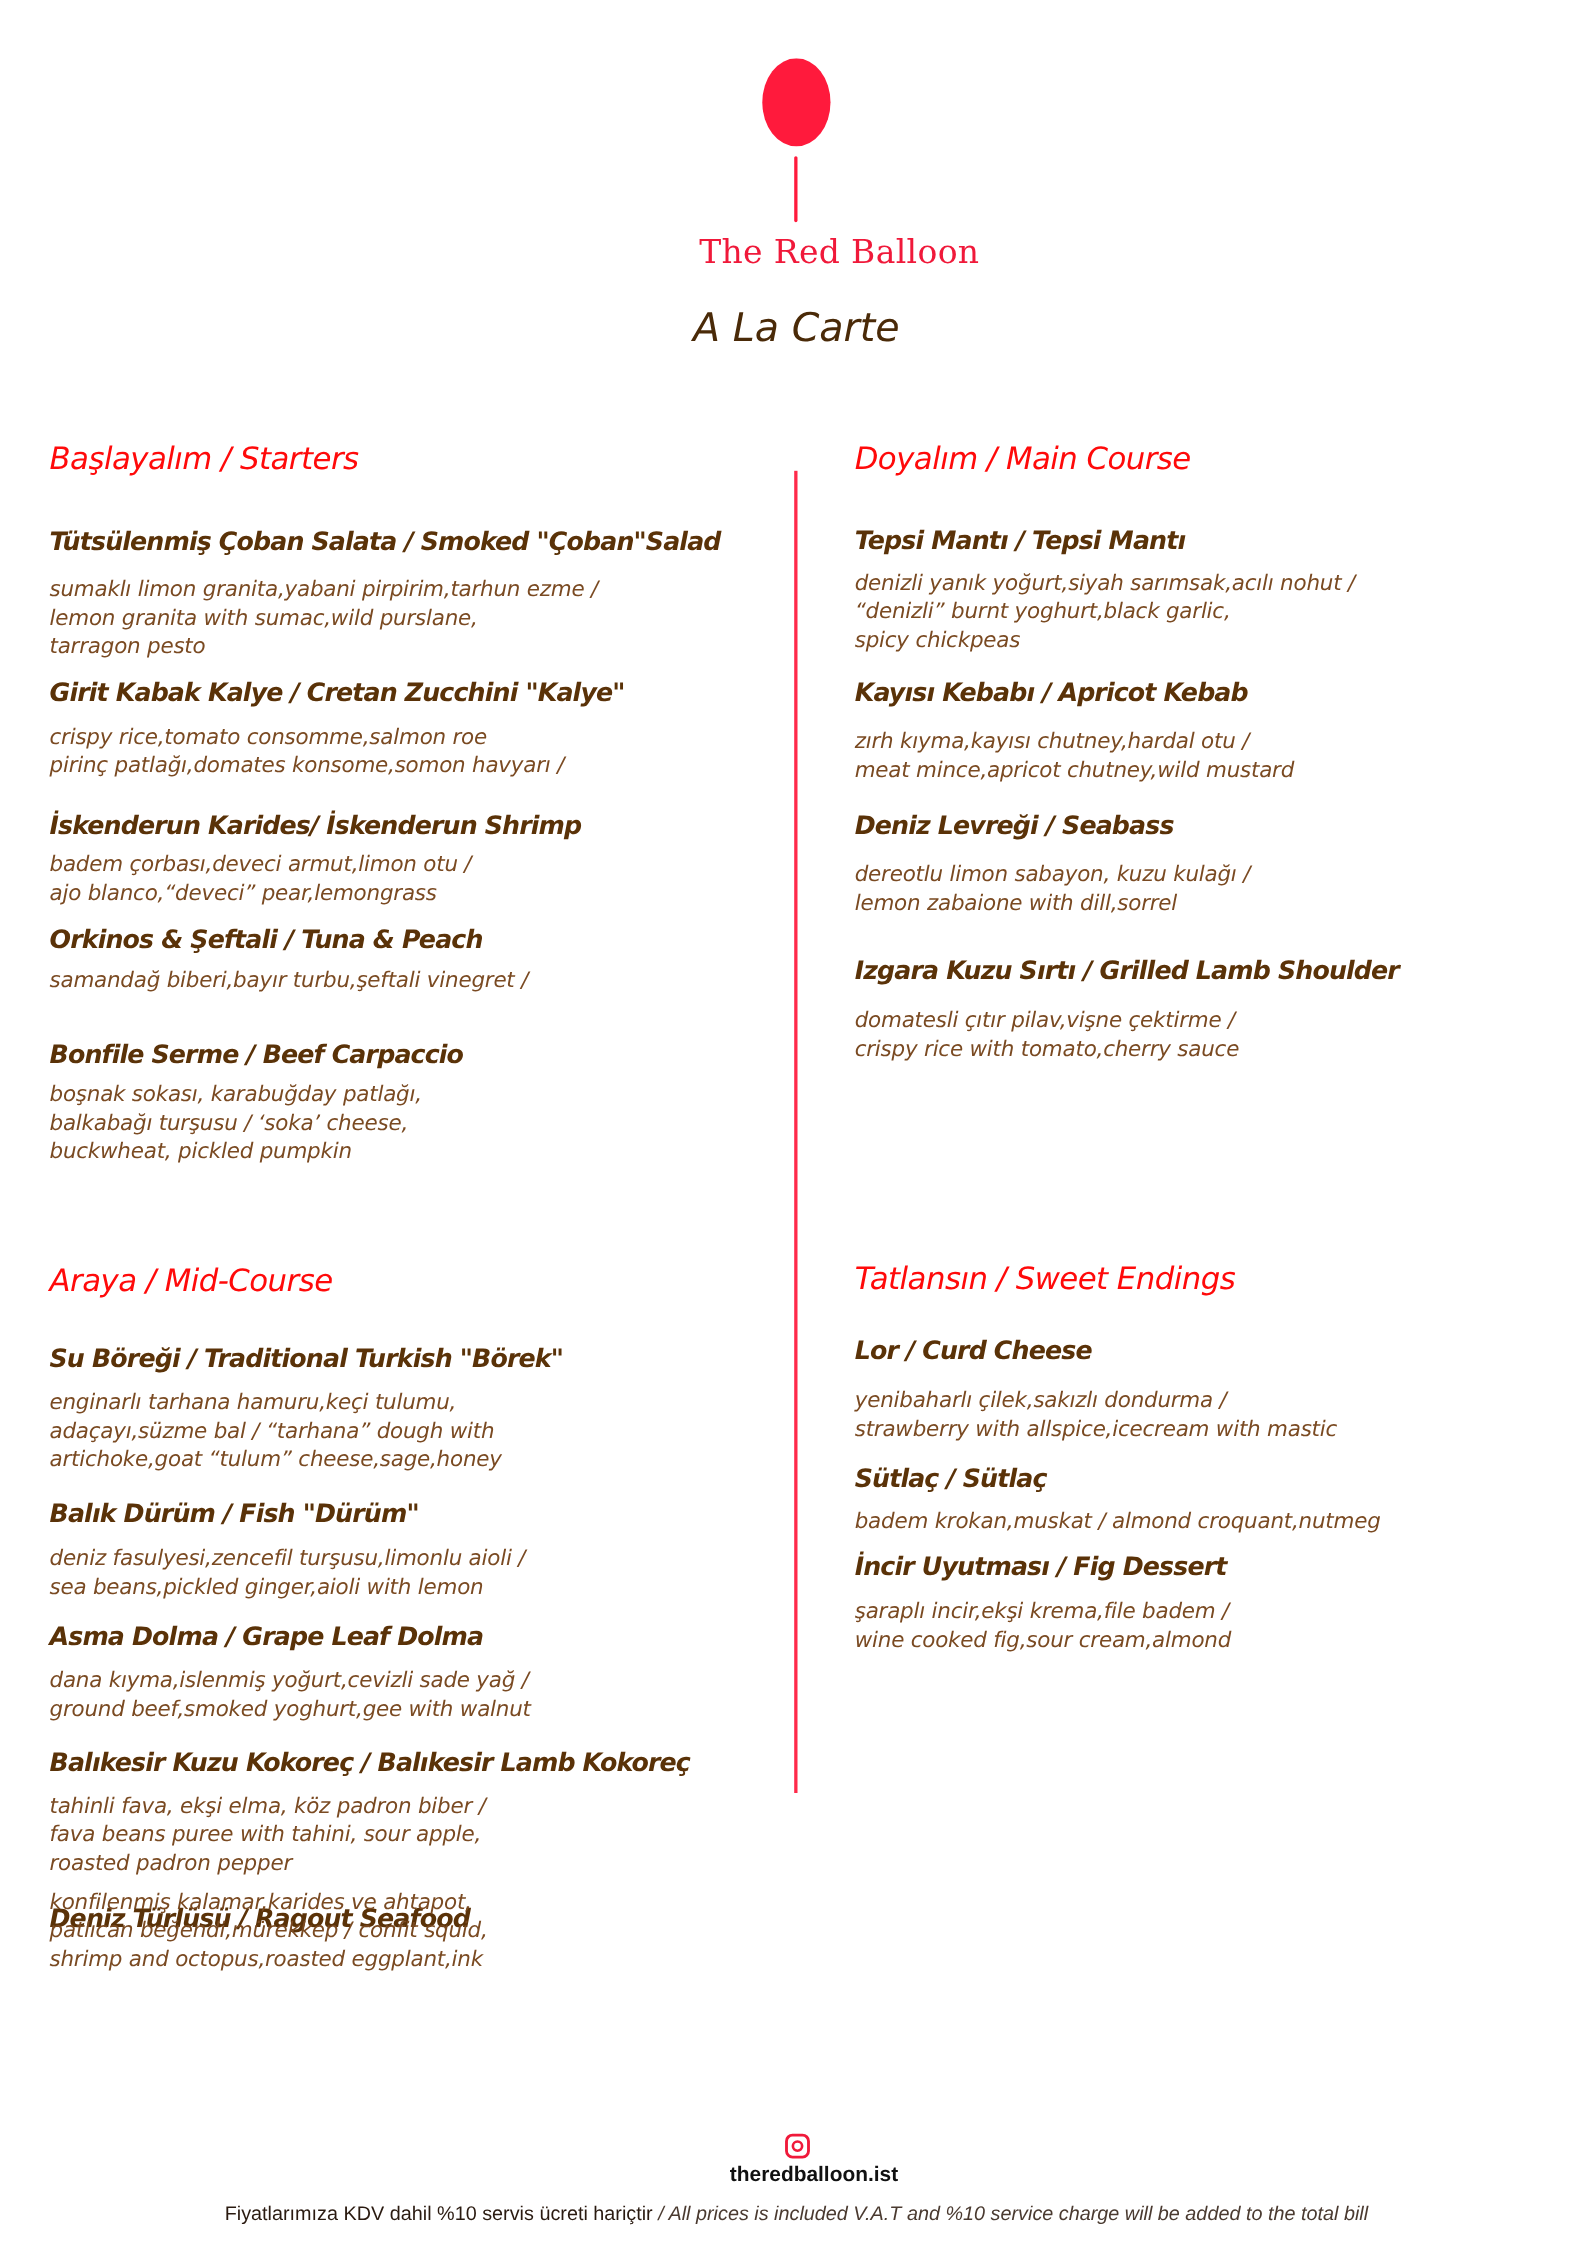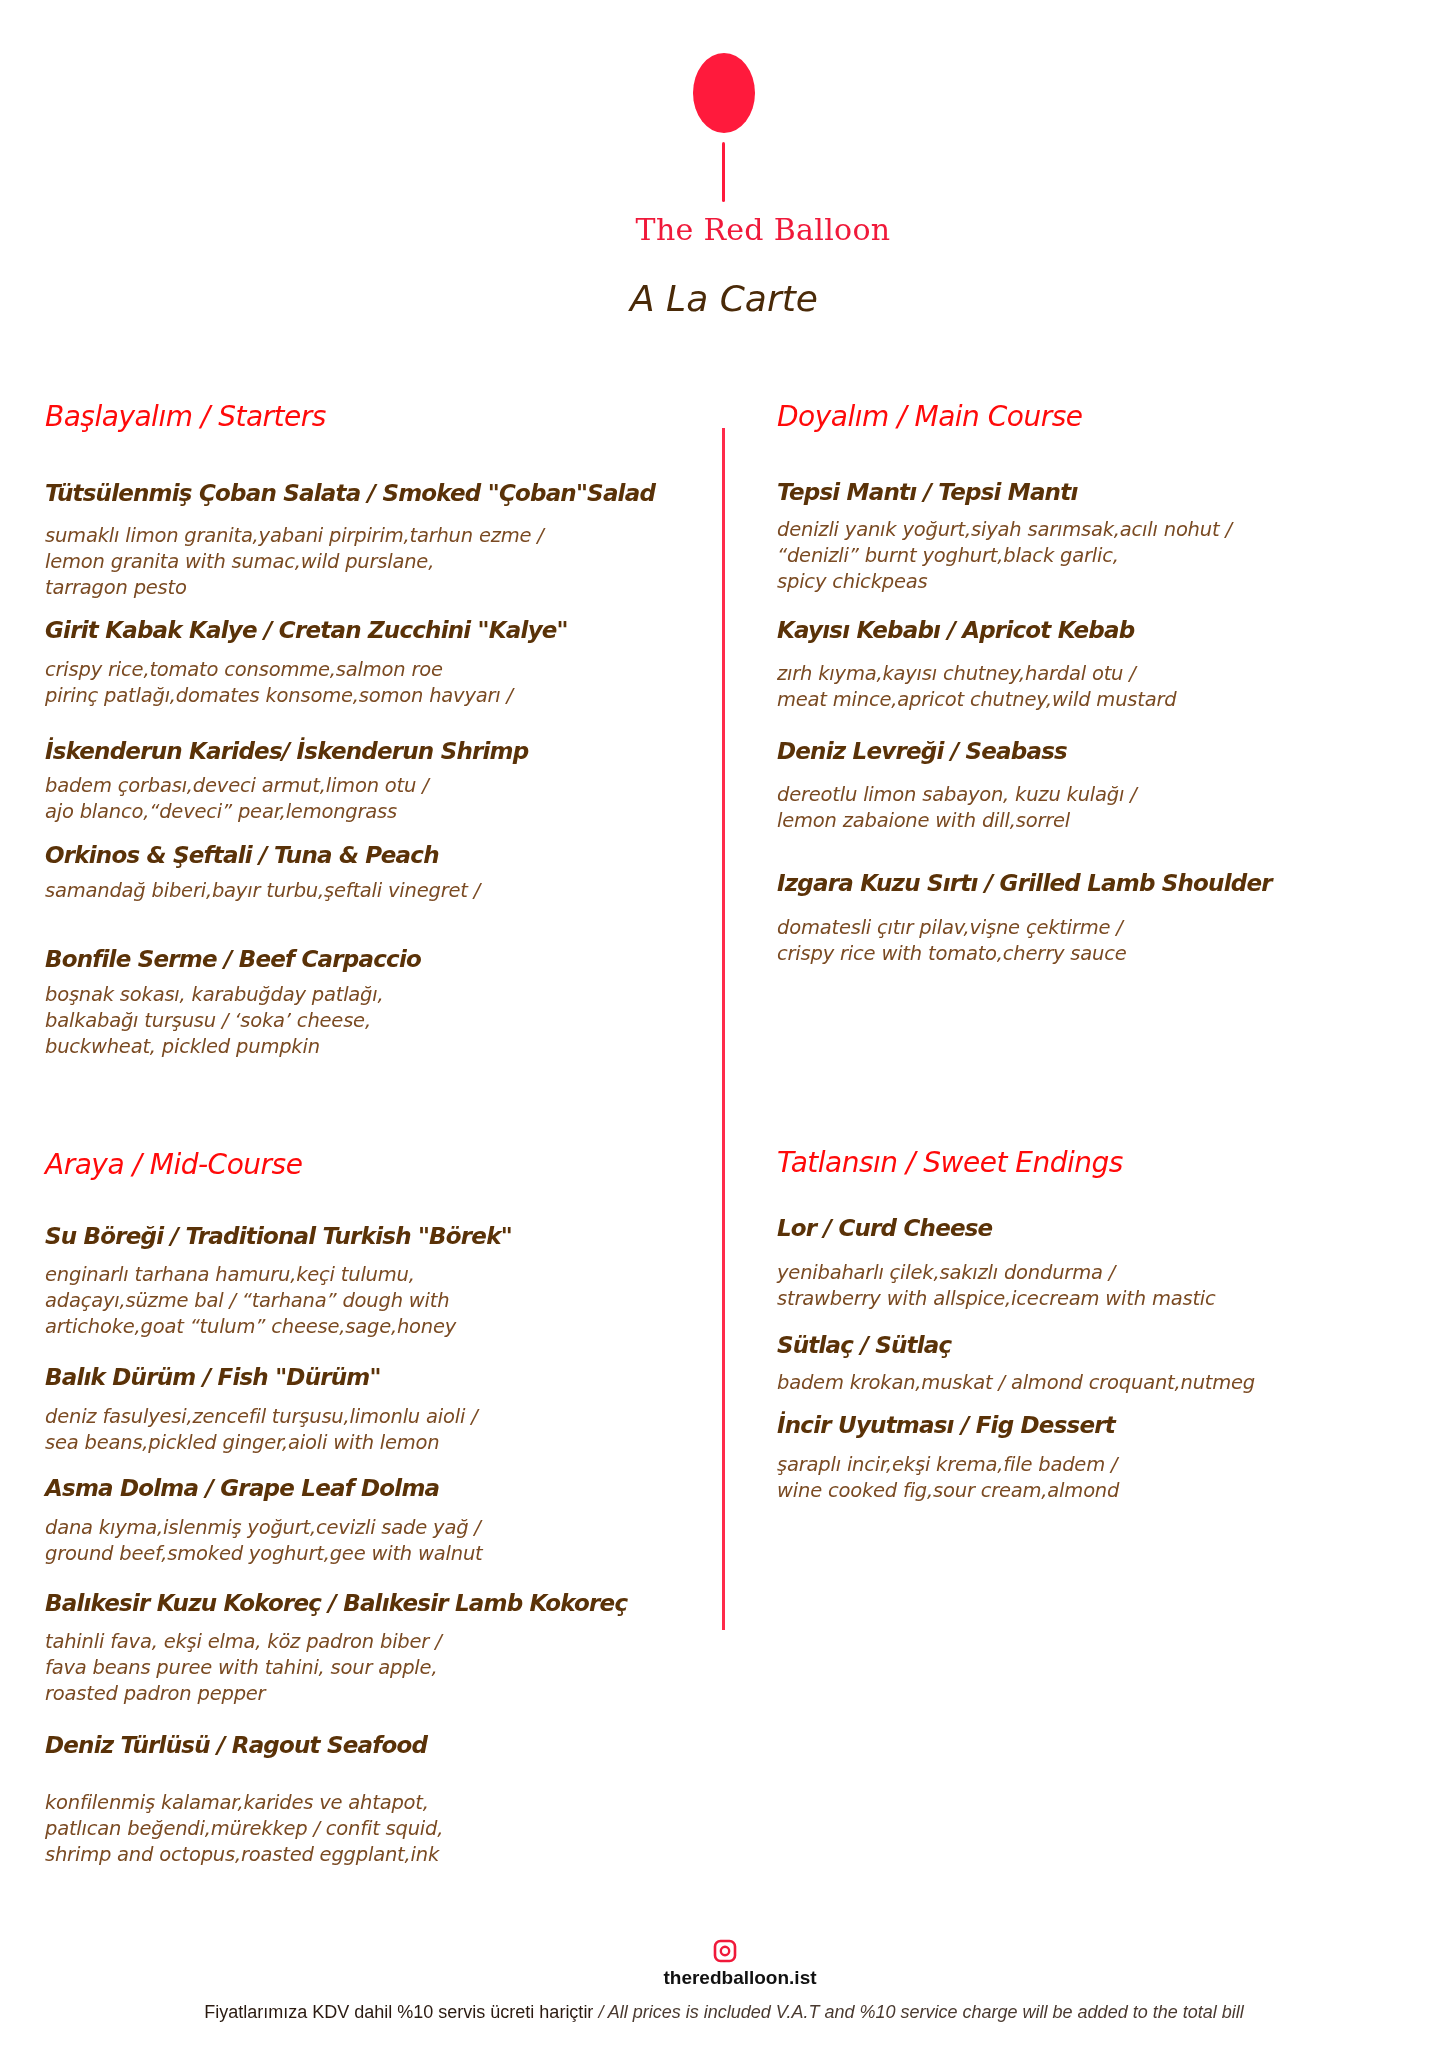--- a/index.html
+++ b/index.html
@@ -114,21 +114,21 @@
 </div>
 
 <div class="item-title left" style="top:1589px">Balıkesir Kuzu Kokoreç / Balıkesir Lamb Kokoreç</div>
 <div class="desc left" style="top:1629px">
   <span>tahinli fava, ekşi elma, köz padron biber /</span>
     <span>fava beans puree with tahini, sour apple,</span>
     <span>roasted padron pepper</span>
 </div>
 
 <div class="item-title left" style="top:1731px">Deniz Türlüsü / Ragout Seafood</div>
-<div class="desc left" style="top:1790px">
+<div class="desc left" style="top:1716px">
   <span>konfilenmiş kalamar,karides ve ahtapot,</span>
     <span>patlıcan beğendi,mürekkep / confit squid,</span>
     <span>shrimp and octopus,roasted eggplant,ink</span>
 </div>
 
 <div class="sec right" style="top:1146px">Tatlansın / Sweet Endings</div>
 
 <div class="item-title right" style="top:1214px">Lor / Curd Cheese</div>
 <div class="desc right" style="top:1260px">
   <span>yenibaharlı çilek,sakızlı dondurma /</span>

